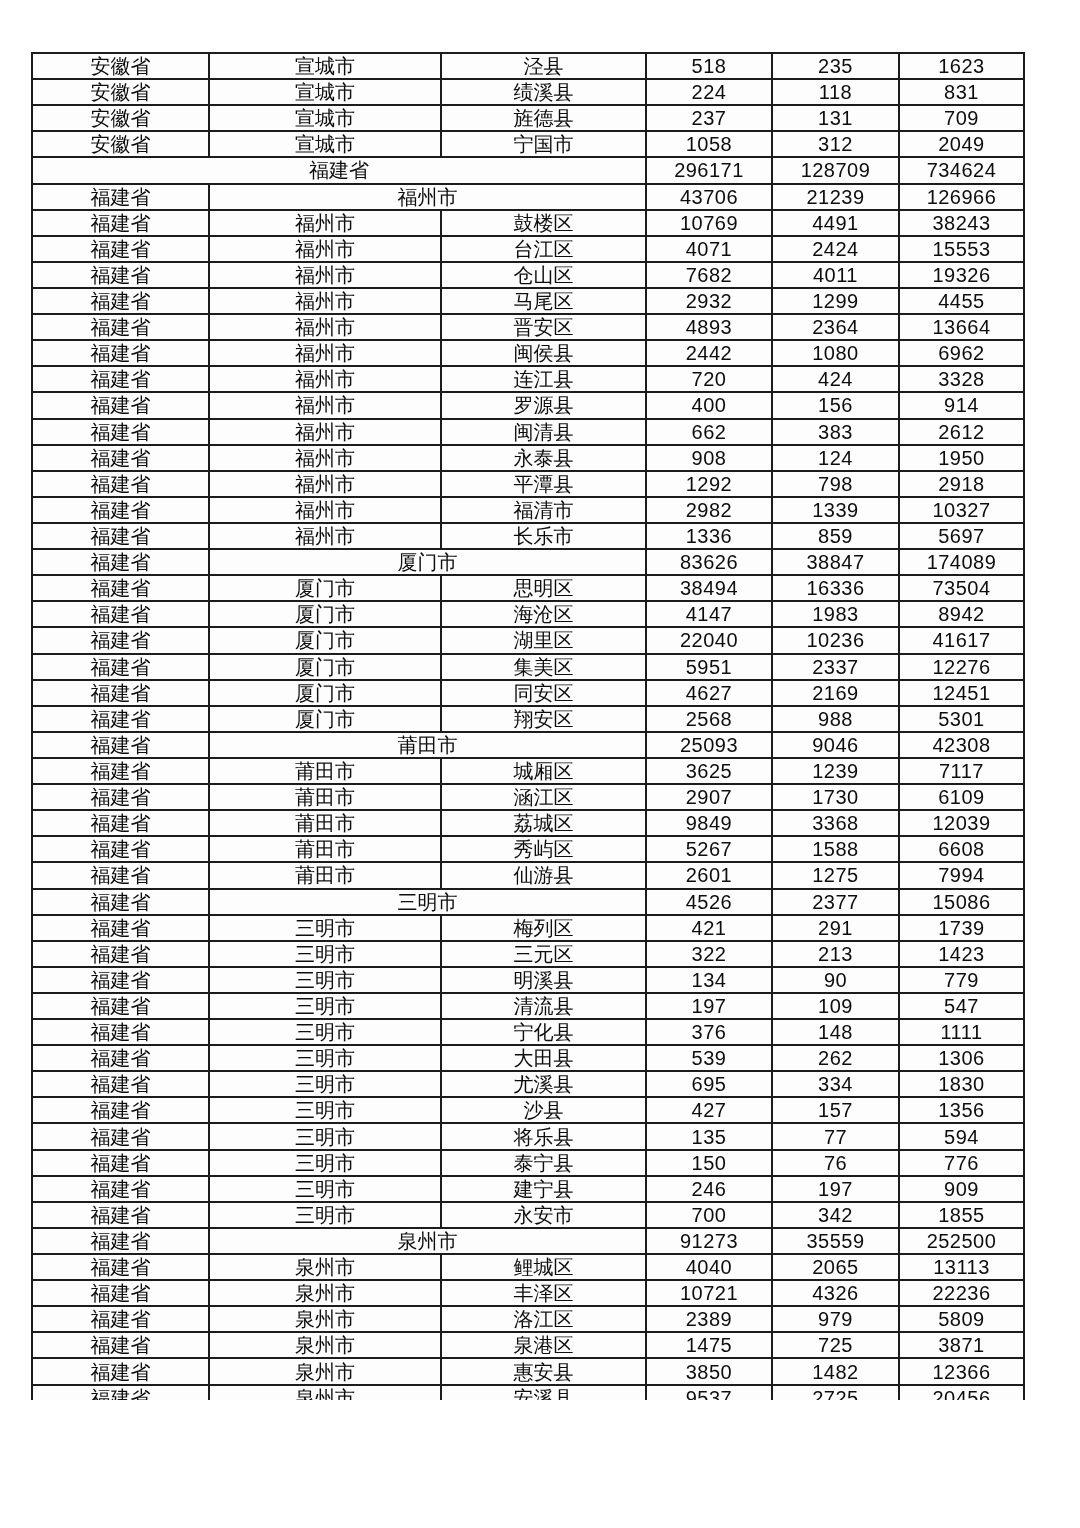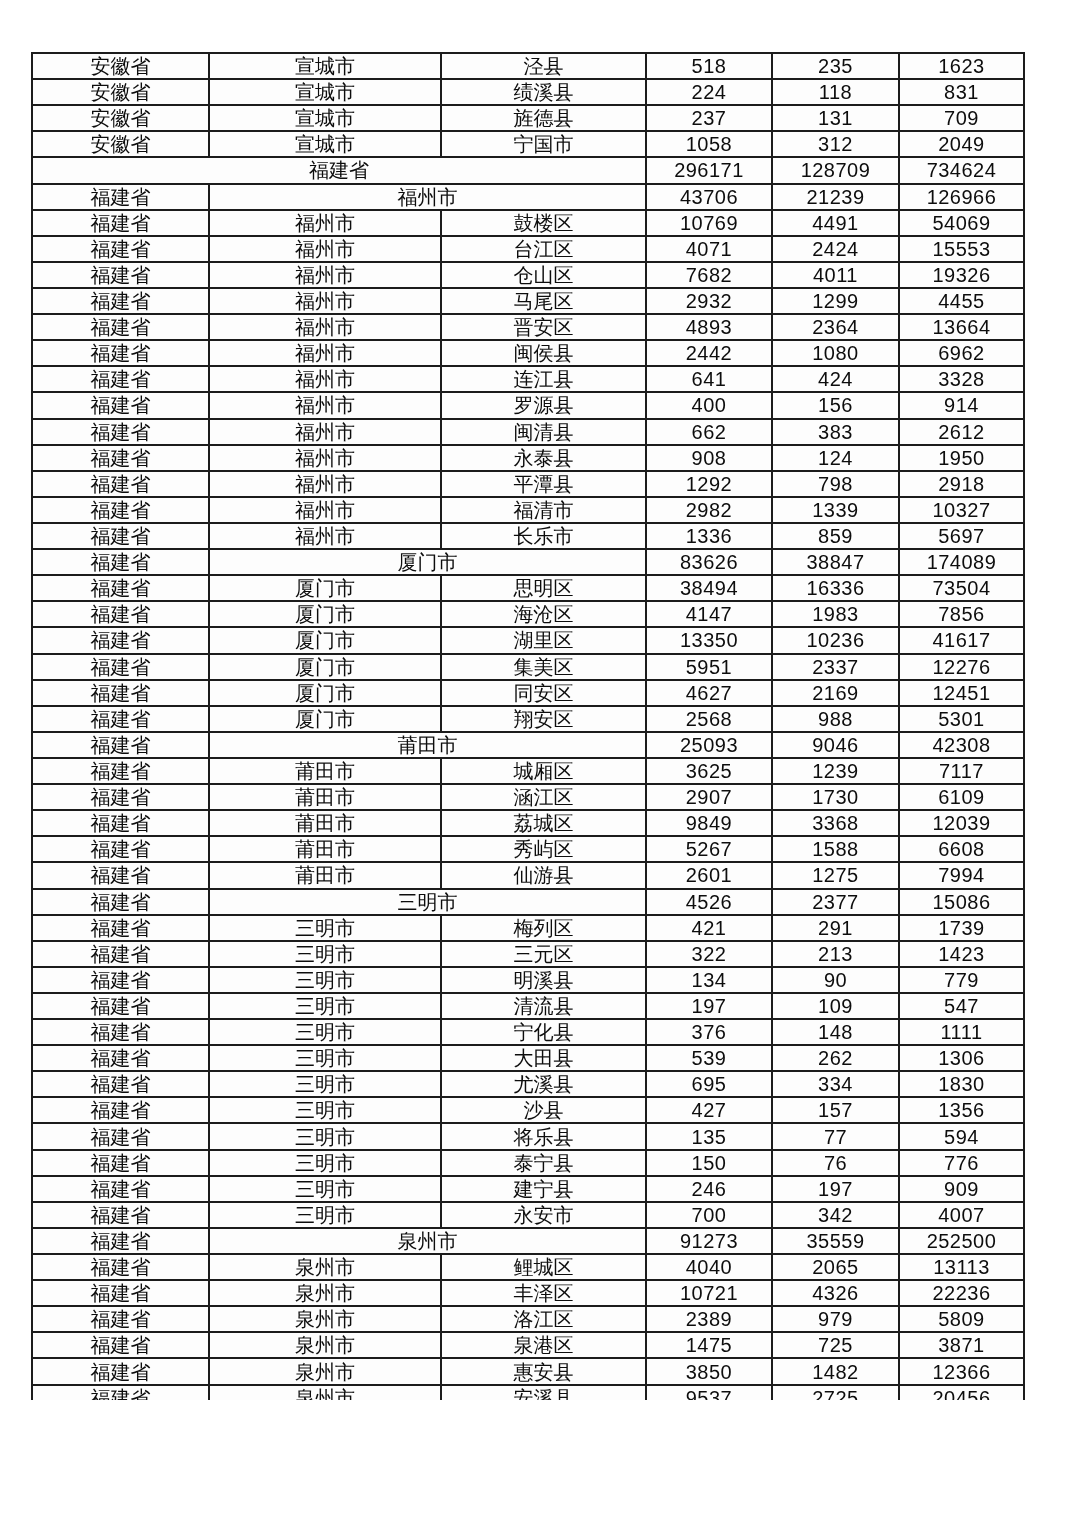--- a/index.html
+++ b/index.html
@@ -99,21 +99,21 @@
           <td class="num">43706</td>
           <td class="num">21239</td>
           <td class="num">126966</td>
         </tr>
         <tr>
           <td>福建省</td>
           <td>福州市</td>
           <td>鼓楼区</td>
           <td class="num">10769</td>
           <td class="num">4491</td>
-          <td class="num">54069</td>
+          <td class="num">38243</td>
         </tr>
         <tr>
           <td>福建省</td>
           <td>福州市</td>
           <td>台江区</td>
           <td class="num">4071</td>
           <td class="num">2424</td>
           <td class="num">15553</td>
         </tr>
         <tr>
@@ -145,21 +145,21 @@
           <td>福州市</td>
           <td>闽侯县</td>
           <td class="num">2442</td>
           <td class="num">1080</td>
           <td class="num">6962</td>
         </tr>
         <tr>
           <td>福建省</td>
           <td>福州市</td>
           <td>连江县</td>
-          <td class="num">641</td>
+          <td class="num">720</td>
           <td class="num">424</td>
           <td class="num">3328</td>
         </tr>
         <tr>
           <td>福建省</td>
           <td>福州市</td>
           <td>罗源县</td>
           <td class="num">400</td>
           <td class="num">156</td>
           <td class="num">914</td>
@@ -218,27 +218,27 @@
           <td class="num">38494</td>
           <td class="num">16336</td>
           <td class="num">73504</td>
         </tr>
         <tr>
           <td>福建省</td>
           <td>厦门市</td>
           <td>海沧区</td>
           <td class="num">4147</td>
           <td class="num">1983</td>
-          <td class="num">7856</td>
+          <td class="num">8942</td>
         </tr>
         <tr>
           <td>福建省</td>
           <td>厦门市</td>
           <td>湖里区</td>
-          <td class="num">13350</td>
+          <td class="num">22040</td>
           <td class="num">10236</td>
           <td class="num">41617</td>
         </tr>
         <tr>
           <td>福建省</td>
           <td>厦门市</td>
           <td>集美区</td>
           <td class="num">5951</td>
           <td class="num">2337</td>
           <td class="num">12276</td>
@@ -400,21 +400,21 @@
           <td class="num">246</td>
           <td class="num">197</td>
           <td class="num">909</td>
         </tr>
         <tr>
           <td>福建省</td>
           <td>三明市</td>
           <td>永安市</td>
           <td class="num">700</td>
           <td class="num">342</td>
-          <td class="num">4007</td>
+          <td class="num">1855</td>
         </tr>
         <tr>
           <td>福建省</td>
           <td colspan="2">泉州市</td>
           <td class="num">91273</td>
           <td class="num">35559</td>
           <td class="num">252500</td>
         </tr>
         <tr>
           <td>福建省</td>

